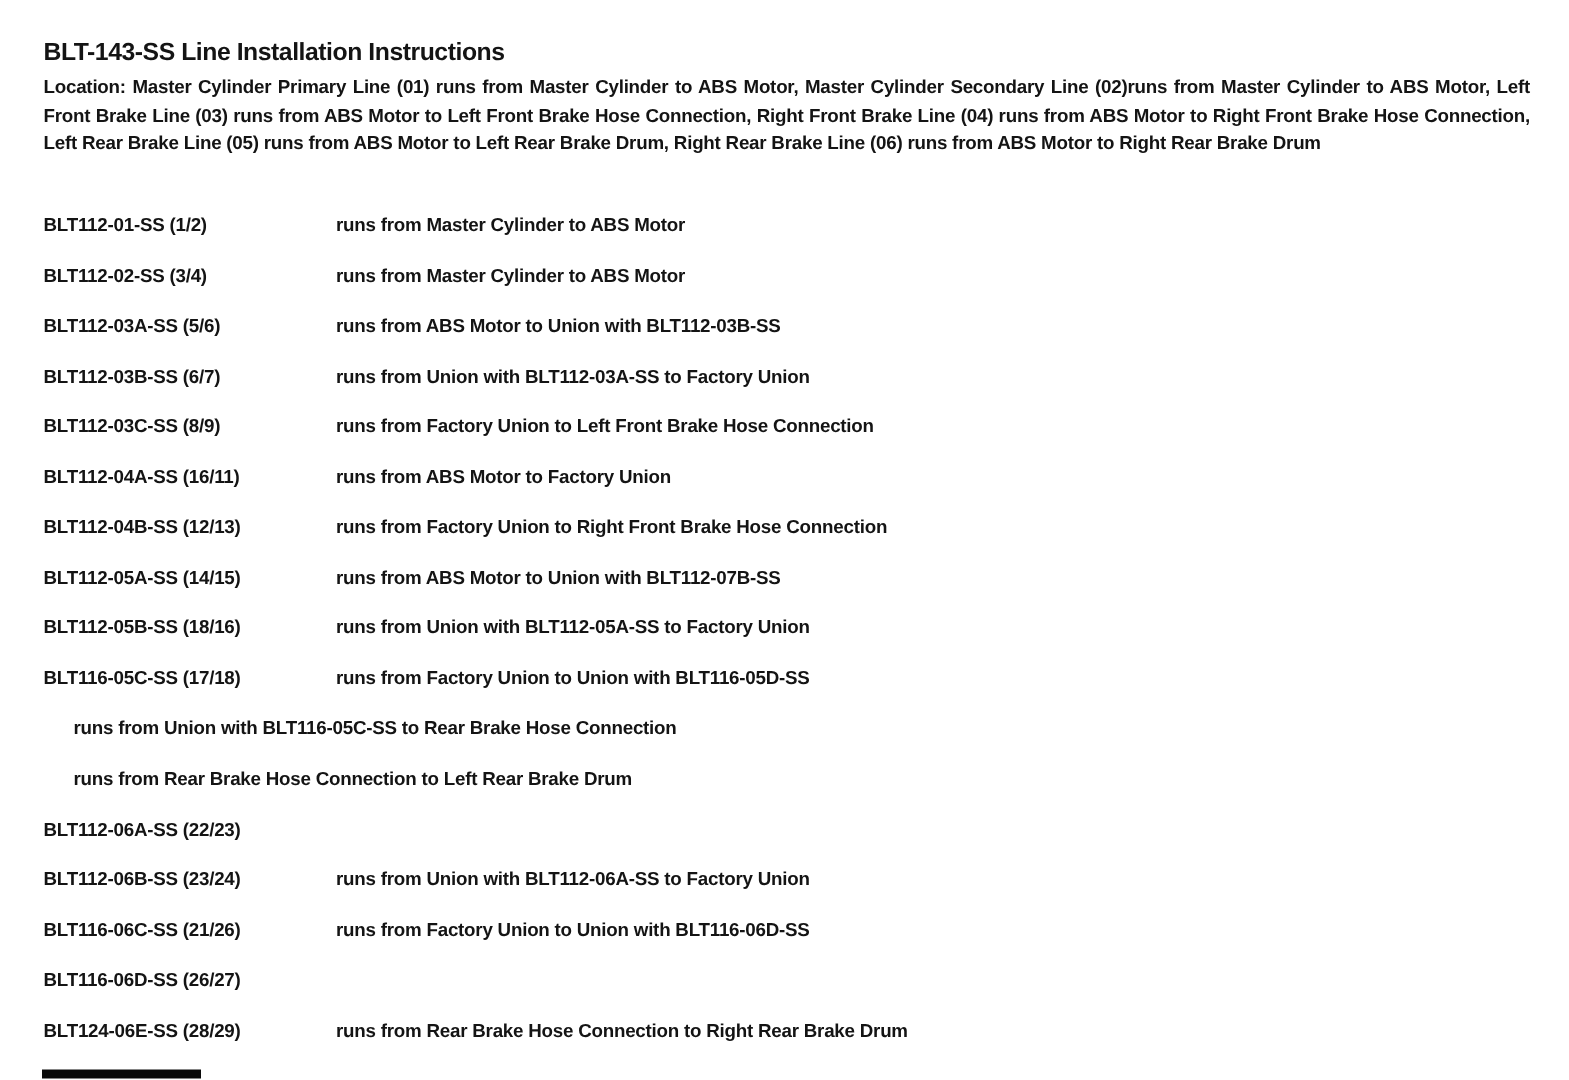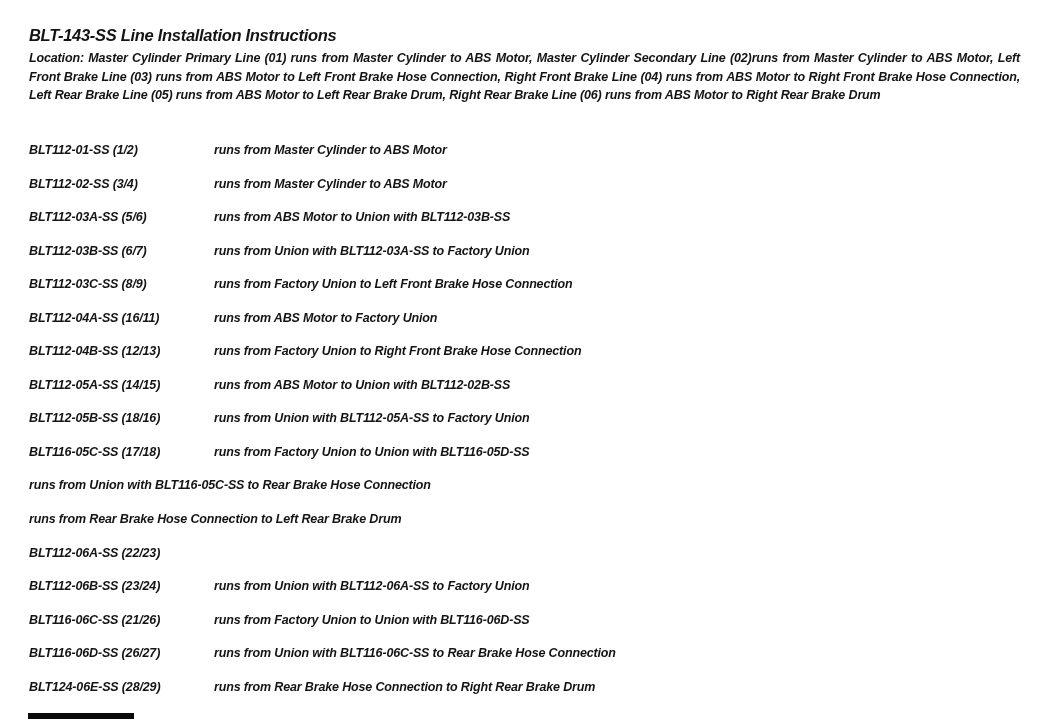--- a/index.html
+++ b/index.html
@@ -12,21 +12,20 @@
     height: 720px;
     overflow: hidden;
     font-family: "Liberation Sans", sans-serif;
     color: #141414;
   }
   .page {
     position: relative;
     width: 1046px;
     height: 720px;
     background: #ffffff;
-    font-style: italic;
   }
   .title {
     position: absolute;
     left: 29px;
     top: 26px;
     margin: 0;
     font-size: 16.5px;
     font-weight: bold;
     letter-spacing: -0.3px;
     white-space: nowrap;
@@ -51,28 +50,28 @@
   }
   .row {
     display: flex;
     align-items: center;
     height: 33.56px;
     line-height: 33.56px;
     font-size: 12.5px;
     font-weight: bold;
     letter-spacing: -0.15px;
     white-space: nowrap;
-    gap: 10px;
   }
   .row .part {
     flex: none;
     width: 175px;
   }
   .row .desc {
     flex: none;
+    margin-left: 20px;
   }
   .clip-sliver {
     position: absolute;
     left: 28px;
     top: 713px;
     width: 106px;
     height: 6px;
     background: #0a0a0a;
   }
 </style>
@@ -109,21 +108,21 @@
       <div class="row">
         <span class="part">BLT112-04A-SS (16/11)</span>
         <span class="desc">runs from ABS Motor to Factory Union</span>
       </div>
       <div class="row">
         <span class="part">BLT112-04B-SS (12/13)</span>
         <span class="desc">runs from Factory Union to Right Front Brake Hose Connection</span>
       </div>
       <div class="row">
         <span class="part">BLT112-05A-SS (14/15)</span>
-        <span class="desc">runs from ABS Motor to Union with BLT112-02B-SS</span>
+        <span class="desc">runs from ABS Motor to Union with BLT112-07B-SS</span>
       </div>
       <div class="row">
         <span class="part">BLT112-05B-SS (18/16)</span>
         <span class="desc">runs from Union with BLT112-05A-SS to Factory Union</span>
       </div>
       <div class="row">
         <span class="part">BLT116-05C-SS (17/18)</span>
         <span class="desc">runs from Factory Union to Union with BLT116-05D-SS</span>
       </div>
       <div class="row">
@@ -138,21 +137,20 @@
       <div class="row">
         <span class="part">BLT112-06B-SS (23/24)</span>
         <span class="desc">runs from Union with BLT112-06A-SS to Factory Union</span>
       </div>
       <div class="row">
         <span class="part">BLT116-06C-SS (21/26)</span>
         <span class="desc">runs from Factory Union to Union with BLT116-06D-SS</span>
       </div>
       <div class="row">
         <span class="part">BLT116-06D-SS (26/27)</span>
-        <span class="desc">runs from Union with BLT116-06C-SS to Rear Brake Hose Connection</span>
       </div>
       <div class="row">
         <span class="part">BLT124-06E-SS (28/29)</span>
         <span class="desc">runs from Rear Brake Hose Connection to Right Rear Brake Drum</span>
       </div>
     </div>
 
   <div class="clip-sliver"></div>
 
 </div>

